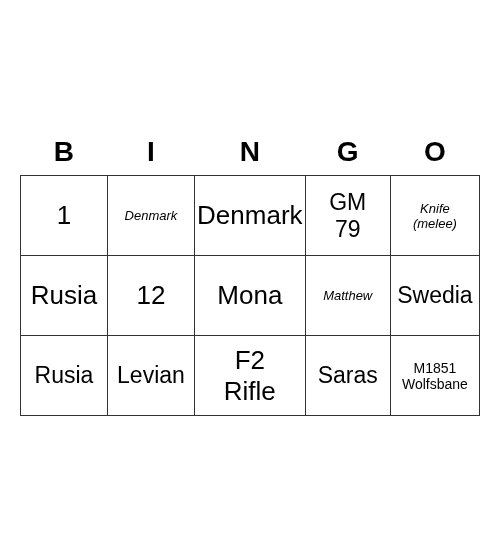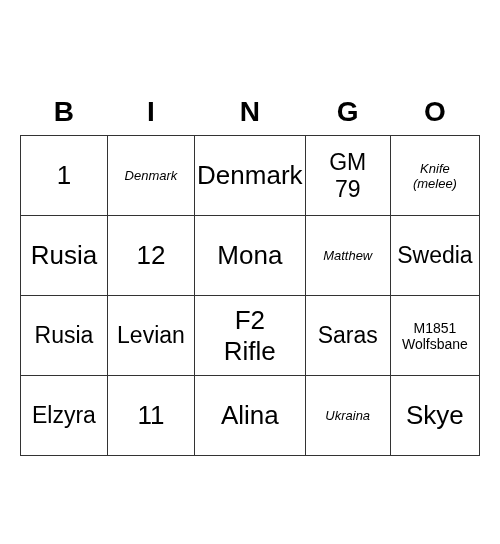--- a/index.html
+++ b/index.html
@@ -80,21 +80,14 @@
         <td class="cell-small">Matthew</td>
         <td class="cell-medium">Swedia</td>
       </tr>
       <tr>
         <td class="cell-medium">Rusia</td>
         <td class="cell-medium">Levian</td>
         <td class="cell-large">F2<br>Rifle</td>
         <td class="cell-medium">Saras</td>
         <td class="cell-xsmall">M1851<br>Wolfsbane</td>
       </tr>
-      <tr>
-        <td class="cell-medium">Elzyra</td>
-        <td class="cell-large">11</td>
-        <td class="cell-large">Alina</td>
-        <td class="cell-small">Ukraina</td>
-        <td class="cell-large">Skye</td>
-      </tr>
     </tbody>
 </table>
 
 </body></html>

